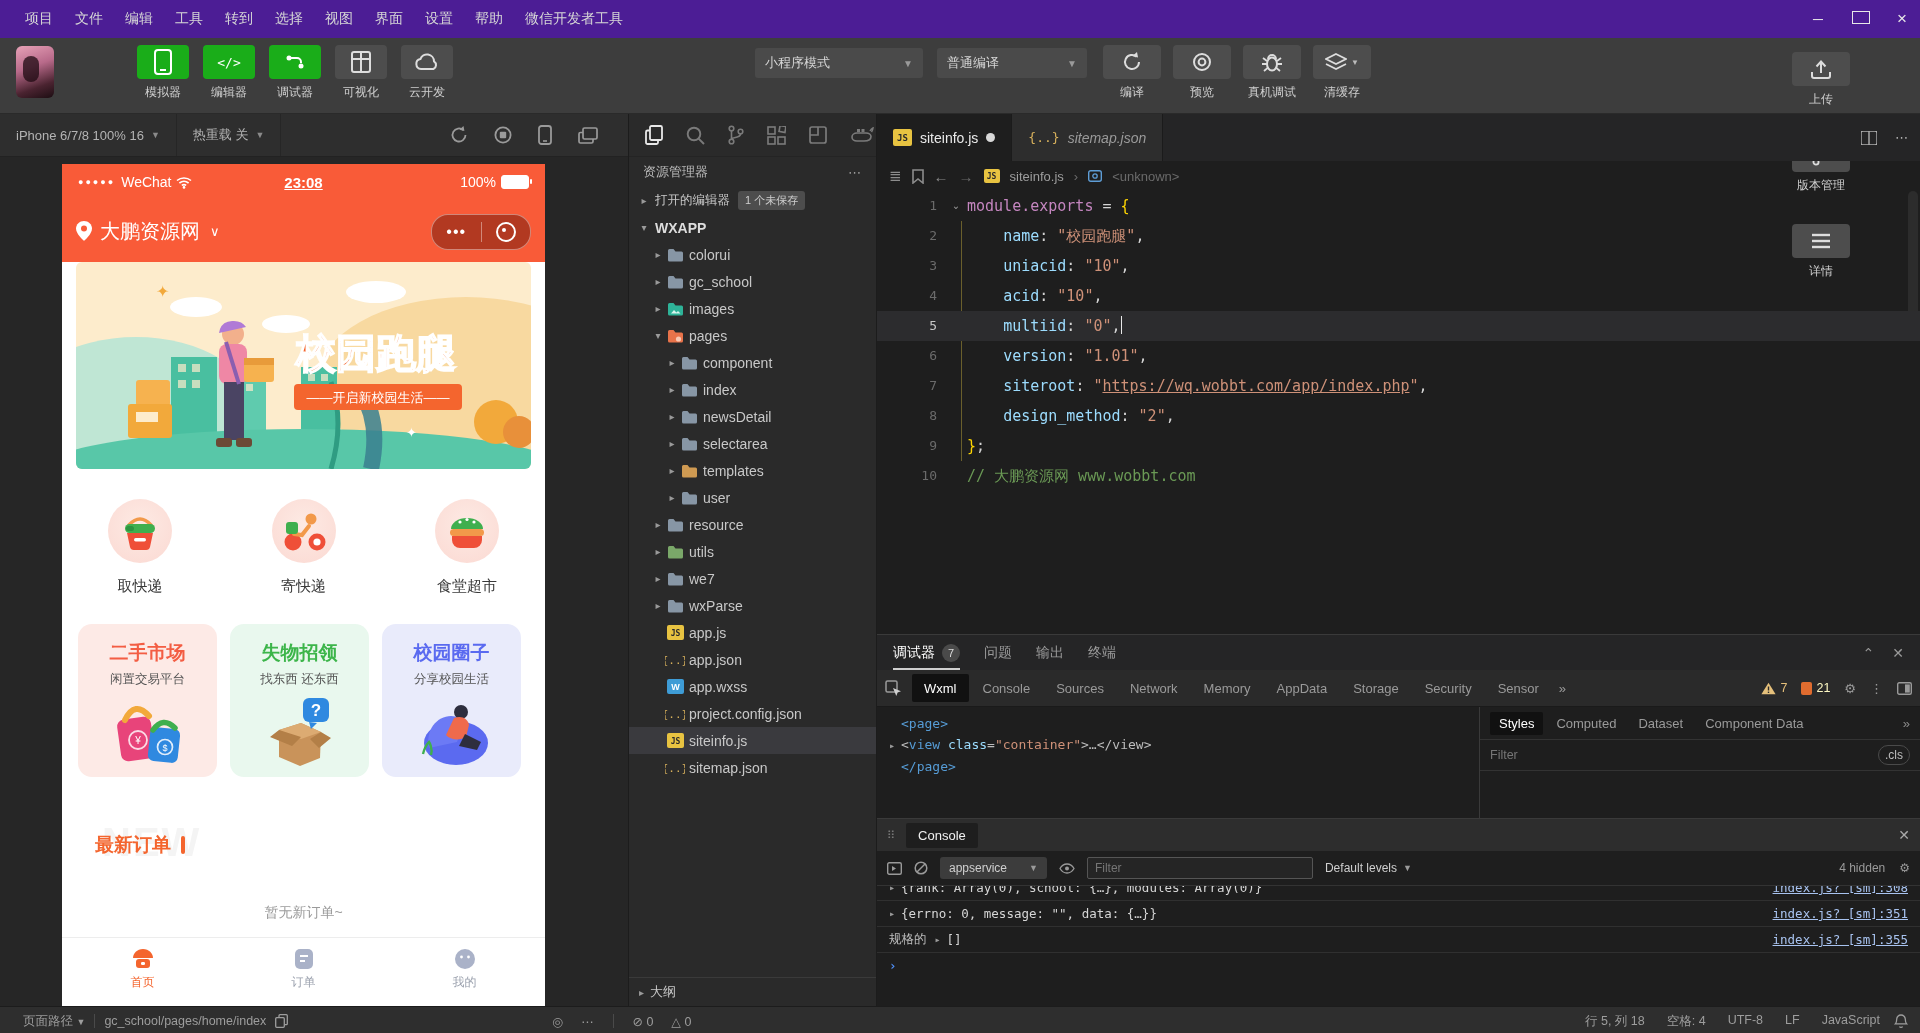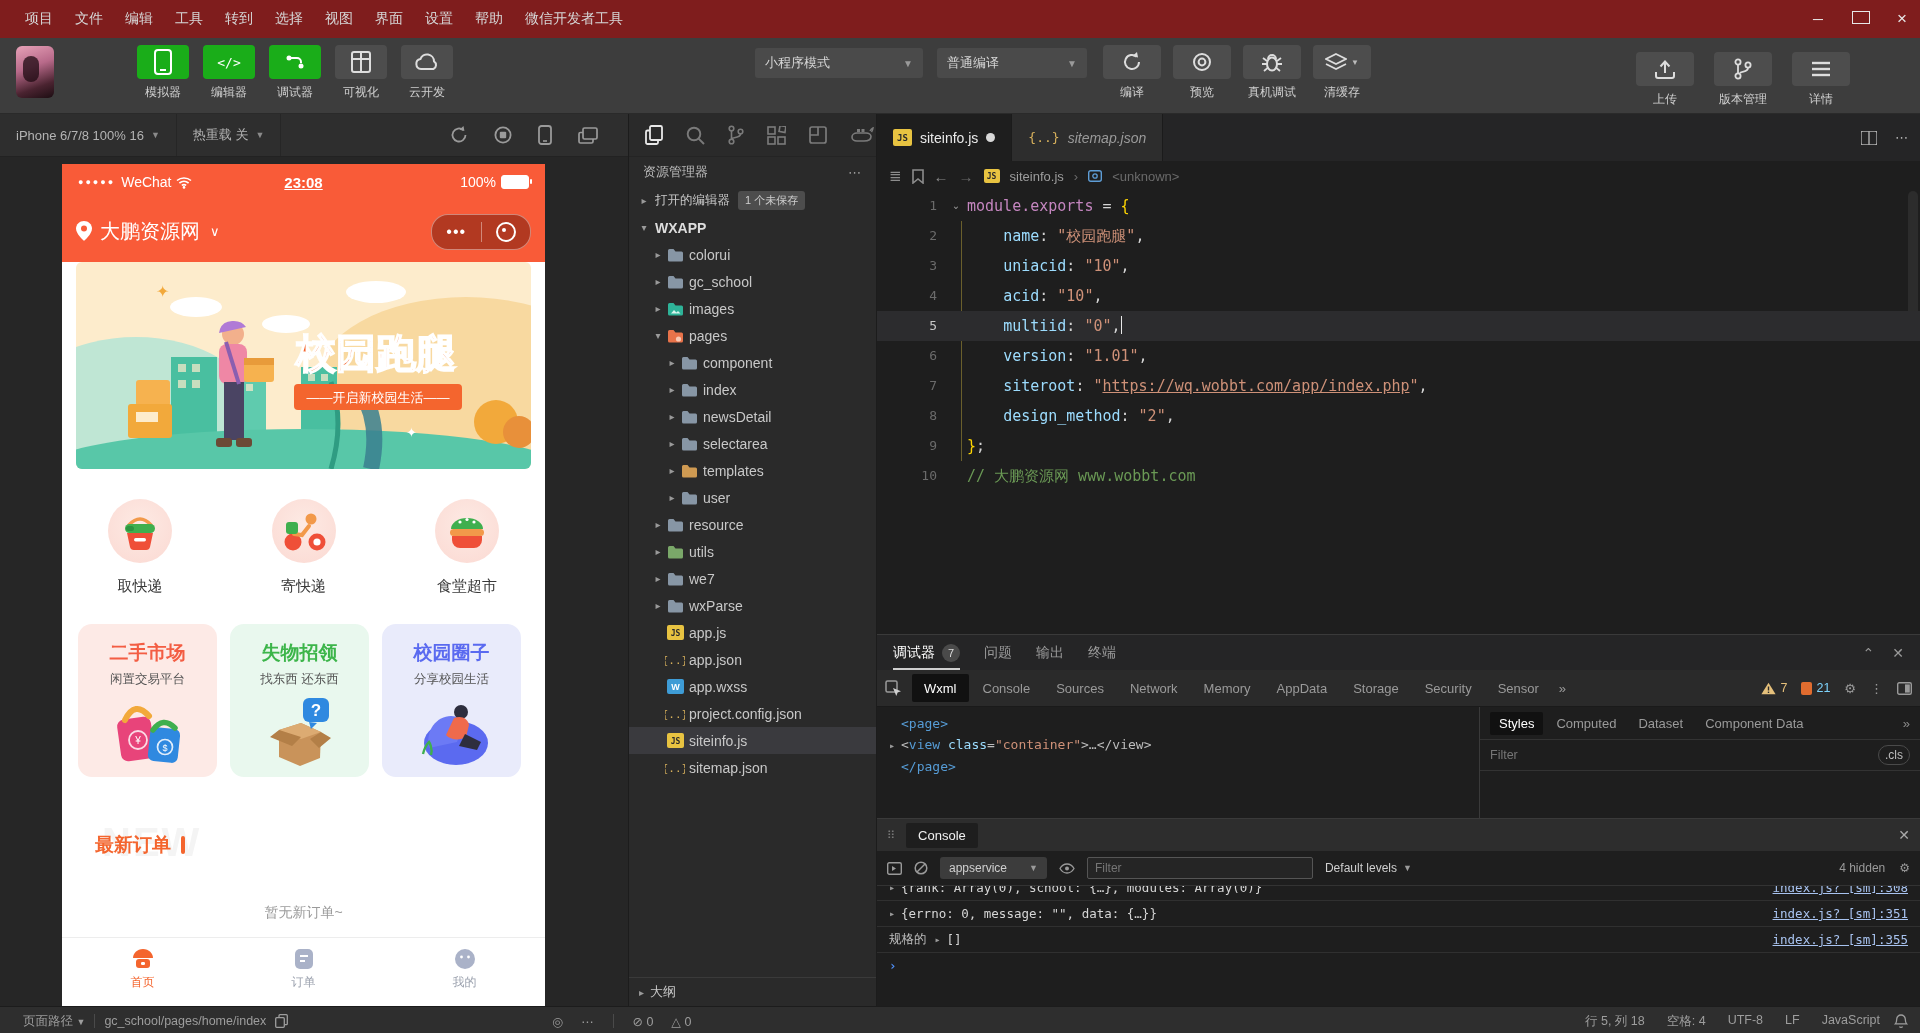--- a/index.html
+++ b/index.html
@@ -1,19 +1,19 @@
 <!DOCTYPE html>
 <html><head>
 <meta charset="utf-8">
 <style>
   html,body{margin:0;padding:0;background:#111;}
   #app{position:relative;width:1920px;height:1033px;background:#262626;color:#ccc;
        font-family:"Liberation Sans","DejaVu Sans",sans-serif;overflow:hidden;font-size:13px;}
   
-  .menubar{height:38px;background:#7f1d1d;display:flex;align-items:center;padding:0 14px;position:relative;}
+  .menubar{height:38px;background:#4c1d95;display:flex;align-items:center;padding:0 14px;position:relative;}
   .menu-item{color:#d6d6d6;font-size:14px;padding:0 11px;cursor:default;}
   .win-title{position:absolute;left:0;right:0;text-align:center;color:#8f8f8f;font-size:13px;pointer-events:none;}
   .win-controls{position:absolute;right:10px;top:0;height:38px;display:flex;align-items:center;gap:26px;color:#e8e8e8;font-size:14px;}
   .win-controls span{width:16px;text-align:center;}
   .winbox{display:inline-block;width:11px;height:11px;border:1.5px solid #e8e8e8;}
   
   .toolbar{height:75px;background:#3d3d3d;display:flex;align-items:flex-start;position:relative;border-bottom:1px solid #2a2a2a;}
   .avatar{position:absolute;left:16px;top:8px;width:38px;height:52px;border-radius:6px;
           background:linear-gradient(160deg,#e8a2b8 0%,#b86a8a 40%,#4a2330 75%,#1c0d12 100%);}
   .avatar:after{content:"";position:absolute;left:7px;top:10px;width:16px;height:26px;border-radius:8px;background:rgba(30,10,18,.75);}
@@ -25,21 +25,21 @@
   .tb-btn .lbl{margin-top:5px;font-size:12px;color:#cfcfcf;}
   .tb-dd{height:30px;margin-top:10px;background:#4a4a4a;border-radius:3px;color:#d6d6d6;font-size:13px;
          display:flex;align-items:center;padding:0 10px;justify-content:space-between;cursor:pointer;}
   .tb-dd .caret{color:#9a9a9a;font-size:10px;margin-left:14px;}
   .dd-mode{width:148px;margin-left:300px;}
   .dd-compile{width:130px;margin-left:14px;}
   .tb-actions{display:flex;gap:12px;margin-left:16px;margin-top:7px;}
   .tb-act{display:flex;flex-direction:column;align-items:center;cursor:pointer;}
   .tb-act .box{min-width:46px;height:34px;background:#4d4d4d;border-radius:4px;display:flex;align-items:center;justify-content:center;padding:0 6px;}
   .tb-act .lbl{margin-top:5px;font-size:12px;color:#cfcfcf;}
-  .tb-right{position:absolute;right:70px;top:7px;display:flex;gap:20px;}
+  .tb-right{position:absolute;right:70px;top:7px;display:flex;gap:30px;flex-direction:column;}
   
   .main{display:flex;height:892px;}
   
   .sim{width:628px;background:#262626;position:relative;border-right:1px solid #1c1c1c;flex:none;}
   .devbar{height:42px;background:#2e2e2e;border-bottom:1px solid #222;display:flex;align-items:center;color:#b4b4b4;font-size:13px;}
   .devbar .sect{display:flex;align-items:center;padding:0 16px;height:100%;border-right:1px solid #262626;cursor:pointer;}
   .devbar .caret{font-size:9px;color:#8a8a8a;margin-left:7px;}
   .devbar-icons{margin-left:auto;display:flex;gap:26px;padding-right:30px;}
   .devbar-icons .ic{cursor:pointer;display:flex;align-items:center;}
   
@@ -130,21 +130,21 @@
   .dbg-head{height:35px;display:flex;align-items:center;padding:0 16px;gap:24px;color:#9a9a9a;font-size:14px;background:#252526;}
   .dbg-head .t{cursor:pointer;display:flex;align-items:center;gap:7px;height:100%;}
   .dbg-head .t.active{color:#fff;box-shadow:inset 0 -2px 0 #cfcfcf;}
   .cntbadge{background:#4a4a4a;color:#ddd;font-size:11px;min-width:18px;height:18px;border-radius:9px;display:flex;align-items:center;justify-content:center;}
   .dbg-head .right{margin-left:auto;display:flex;gap:18px;color:#9a9a9a;font-size:14px;}
   .devtabs{height:36px;background:#2a2a2a;display:flex;align-items:center;padding:0 8px;gap:2px;color:#9a9a9a;font-size:13px;border-bottom:1px solid #1a1a1a;}
   .devtab{padding:0 12px;height:28px;display:flex;align-items:center;cursor:pointer;border-radius:2px;}
   .devtab.active{background:#111;color:#fff;}
   .devtabs .counts{margin-left:auto;display:flex;align-items:center;gap:14px;}
   .warn{color:#e5c07b;display:flex;align-items:center;gap:4px;font-size:12.5px;}
-  .errc{display:flex;align-items:center;gap:4px;font-size:12.5px;color:#7dd3fc;}
+  .errc{display:flex;align-items:center;gap:4px;font-size:12.5px;color:#fef9c3;}
   .errsq{width:11px;height:13px;background:#e06c2f;border-radius:2px;}
   .dbg-body{flex:1;display:flex;min-height:0;}
   .elements{flex:1;padding:6px 12px;font-family:"DejaVu Sans Mono",monospace;font-size:13px;line-height:21px;color:#808080;}
   .el-tag{color:#569cd6;} .el-attr{color:#9cdcfe;} .el-val{color:#ce9178;} .el-pl{color:#bdbdbd;}
   .el-car{color:#9a9a9a;font-size:10px;display:inline-block;width:12px;}
   .styles{width:440px;border-left:1px solid #3a3a3a;display:flex;flex-direction:column;}
   .styles-tabs{height:32px;display:flex;align-items:center;padding:0 10px;gap:4px;font-size:13px;color:#9a9a9a;border-bottom:1px solid #333;}
   .styles-tabs .st{padding:4px 9px;cursor:pointer;}
   .styles-tabs .st.active{color:#fff;background:#111;border-radius:2px;}
   .styles-tabs .chev2{margin-left:auto;color:#8a8a8a;}

